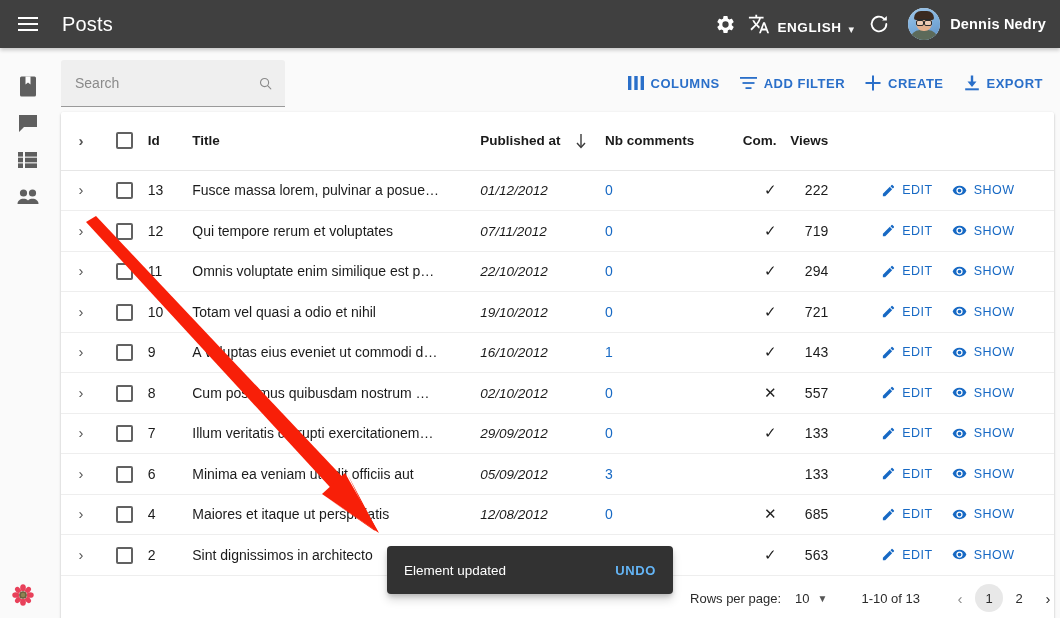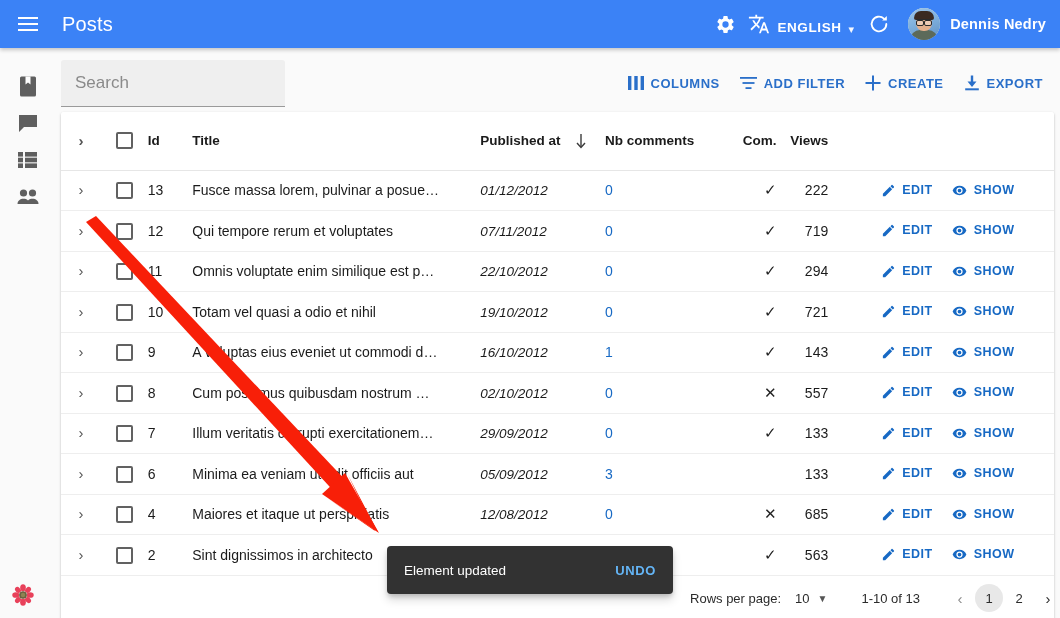--- a/index.html
+++ b/index.html
@@ -9,21 +9,21 @@
     overflow: hidden;
     background: #fafafa;
     font-family: "Liberation Sans", sans-serif;
     -webkit-font-smoothing: antialiased;
   }
 
   
   .appbar {
     position: absolute; top: 0; left: 0;
     width: 1060px; height: 48px;
-    background: #3b82f6;
+    background: #404040;
     display: flex; align-items: center;
     color: #fff;
     box-shadow: 0 2px 4px rgba(0,0,0,.22);
     z-index: 30;
   }
   .menu-btn {
     width: 40px; height: 40px; margin-left: 8px;
     display: flex; align-items: center; justify-content: center;
     border-radius: 50%; cursor: pointer;
   }
@@ -95,21 +95,21 @@
     position: absolute; top: 12px; left: 0; width: 1005px; height: 48px;
   }
   .search-box {
     position: absolute; left: 6px; top: 0; width: 224px; height: 47px;
     background: #efefef; border-bottom: 1px solid #9a9a9a;
     display: flex; align-items: center; padding: 0 12px;
     border-radius: 3px 3px 0 0;
   }
   .search-input {
     border: 0; outline: 0; background: transparent; flex: 1;
-    font-family: "Liberation Sans", sans-serif; font-size: 17px; color: #0f766e;
+    font-family: "Liberation Sans", sans-serif; font-size: 14px; color: #0f766e;
   }
   .search-input::placeholder { color: #8a8a8a; }
 
   .tb-actions {
     position: absolute; right: 8px; top: 8px; display: flex; align-items: center; gap: 2px;
   }
   .tb-btn {
     display: flex; align-items: center; gap: 7px;
     color: #2a6fc9; font-size: 13px; font-weight: bold; letter-spacing: .5px;
     padding: 7px 9px; border-radius: 3px; cursor: pointer; white-space: nowrap;
@@ -156,22 +156,22 @@
     padding-right: 10px;
   }
   .date-cell { font-style: italic; font-size: 13.5px; }
   .nb-cell { color: #1769c4; cursor: pointer; }
   .views-cell { padding-right: 14px; }
   .tick { font-size: 15px; color: #222; }
   .cross { font-size: 15px; color: #222; }
 
   .row-actions { display: flex; align-items: center; justify-content: flex-start; gap: 4px; padding-left: 32px; }
   .act-btn {
-    display: flex; align-items: flex-start; gap: 6px;
-    color: #1769c4; font-size: 12.5px; font-weight: bold; letter-spacing: .5px;
+    display: flex; align-items: center; gap: 6px;
+    color: #1769c4; font-size: 12.5px; font-weight: normal; letter-spacing: .5px;
     padding: 5px 7px; border-radius: 3px; cursor: pointer;
   }
 
   
   .footer {
     position: absolute; left: 24px; bottom: 0; width: 993px; height: 40px;
     display: flex; align-items: center; justify-content: flex-end;
     gap: 0px; padding-right: 10px; font-size: 13px; color: #2b2b2b;
   }
   .rpp-label { margin-right: 14px; }

